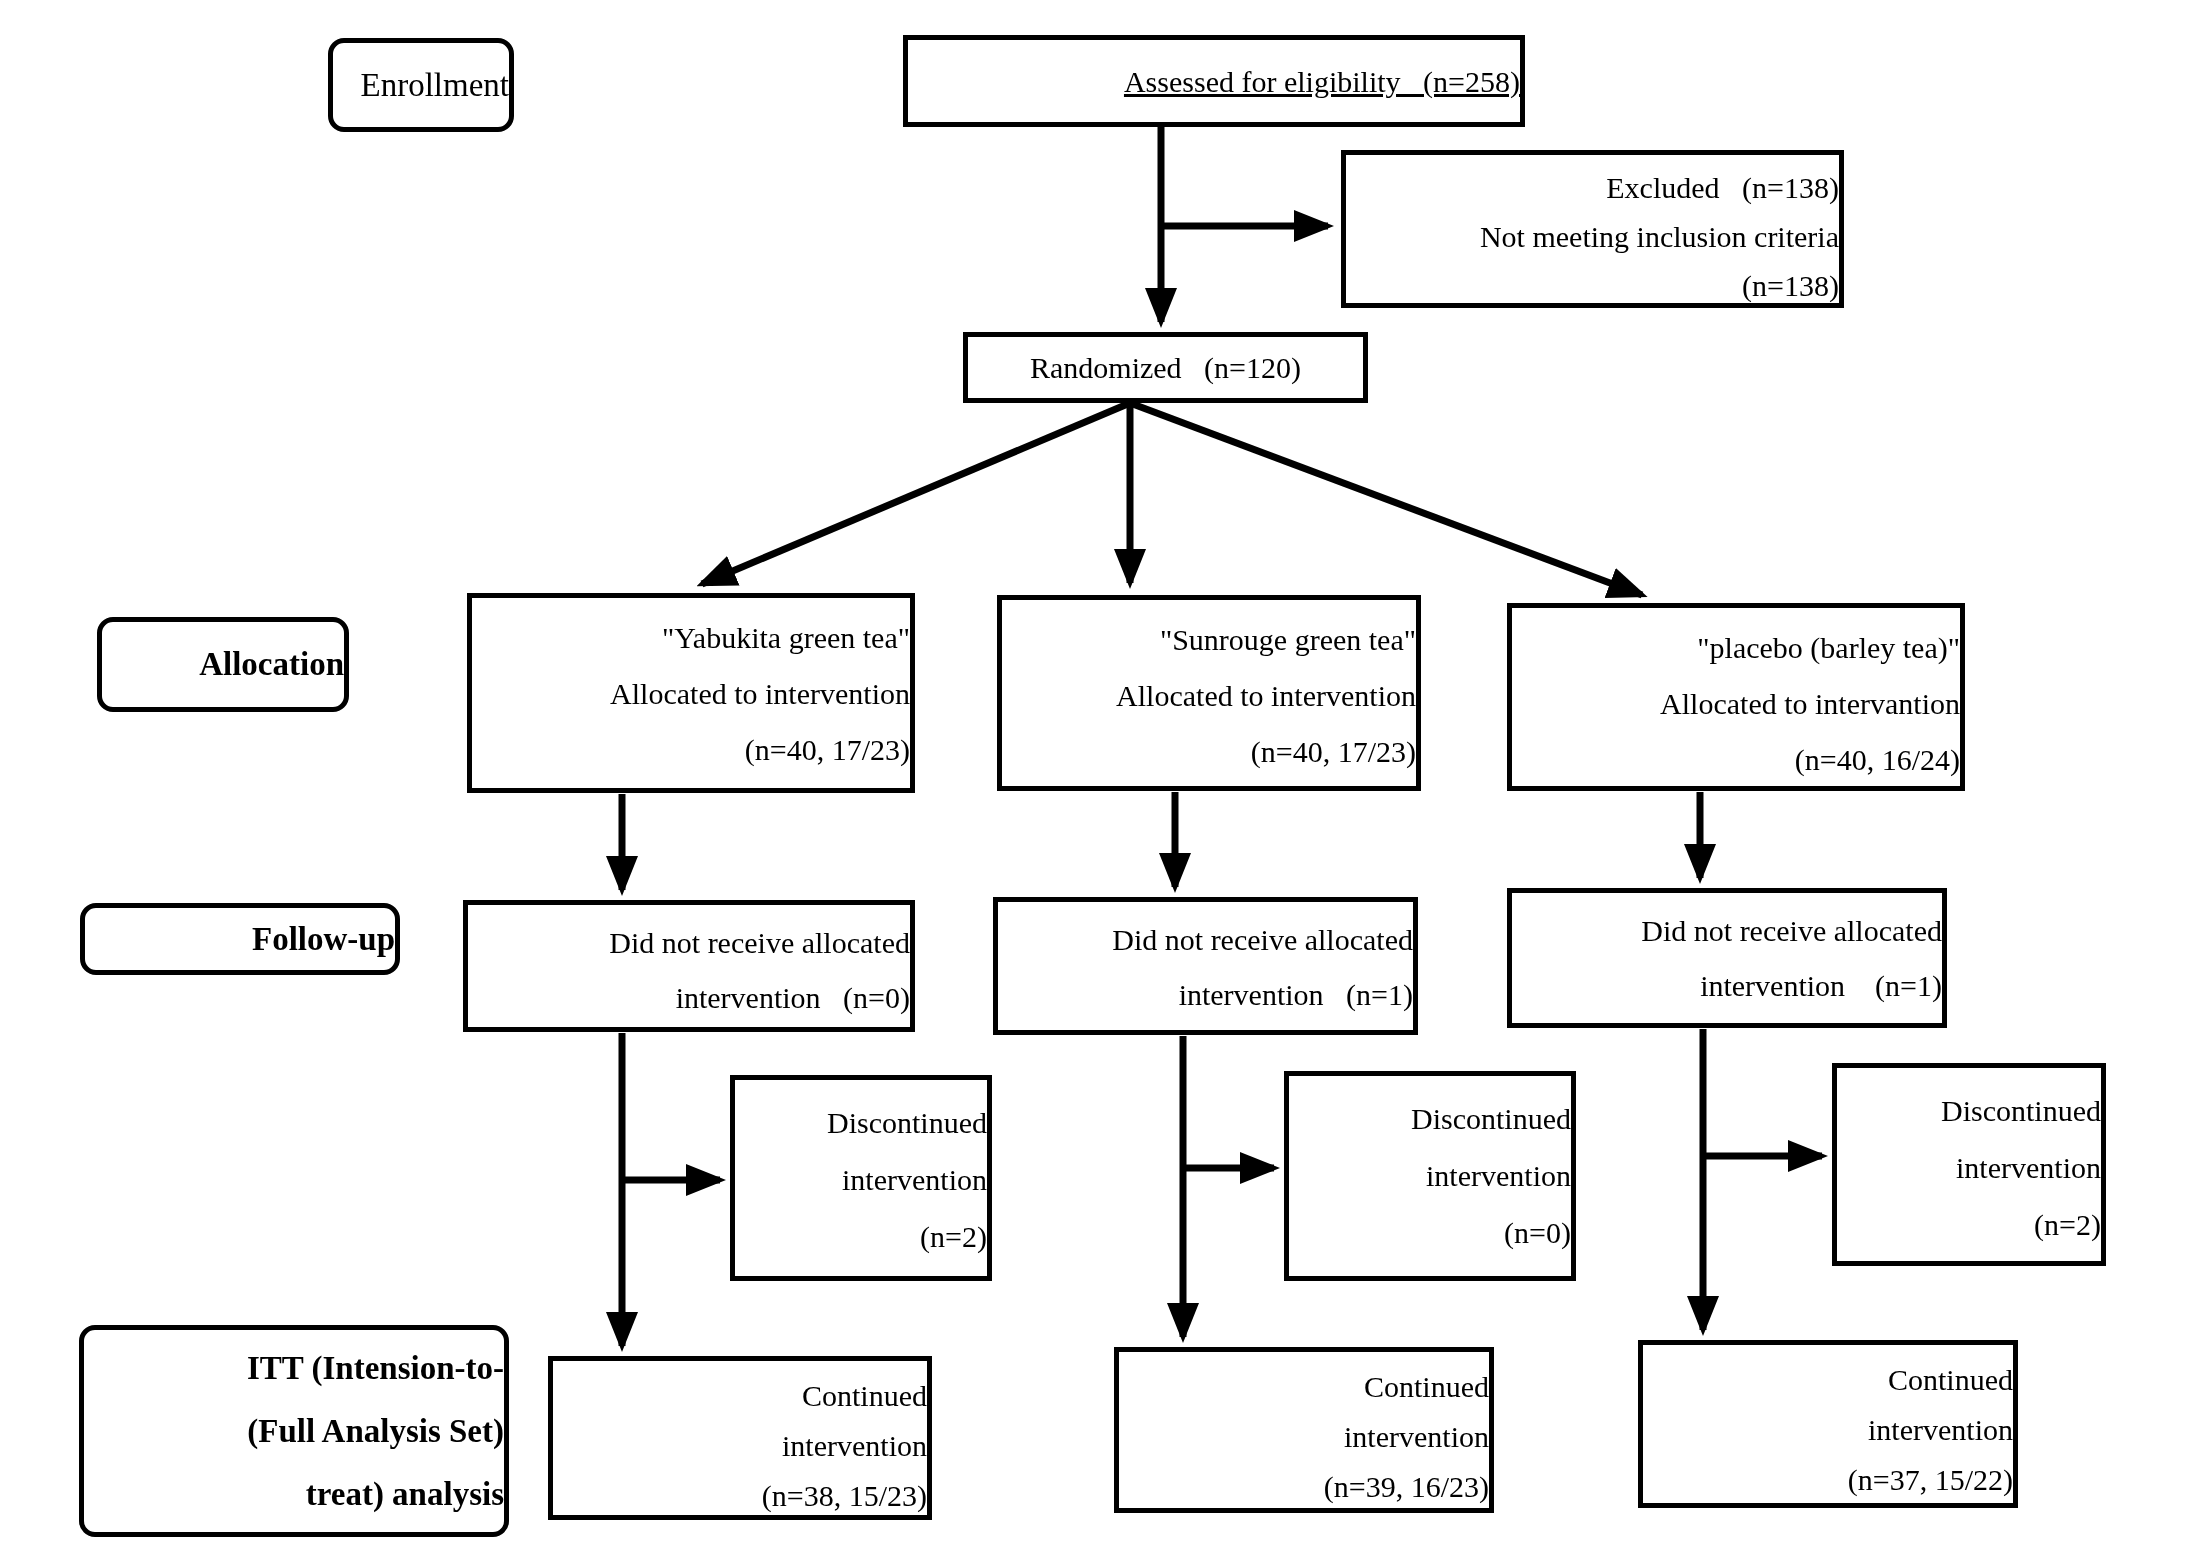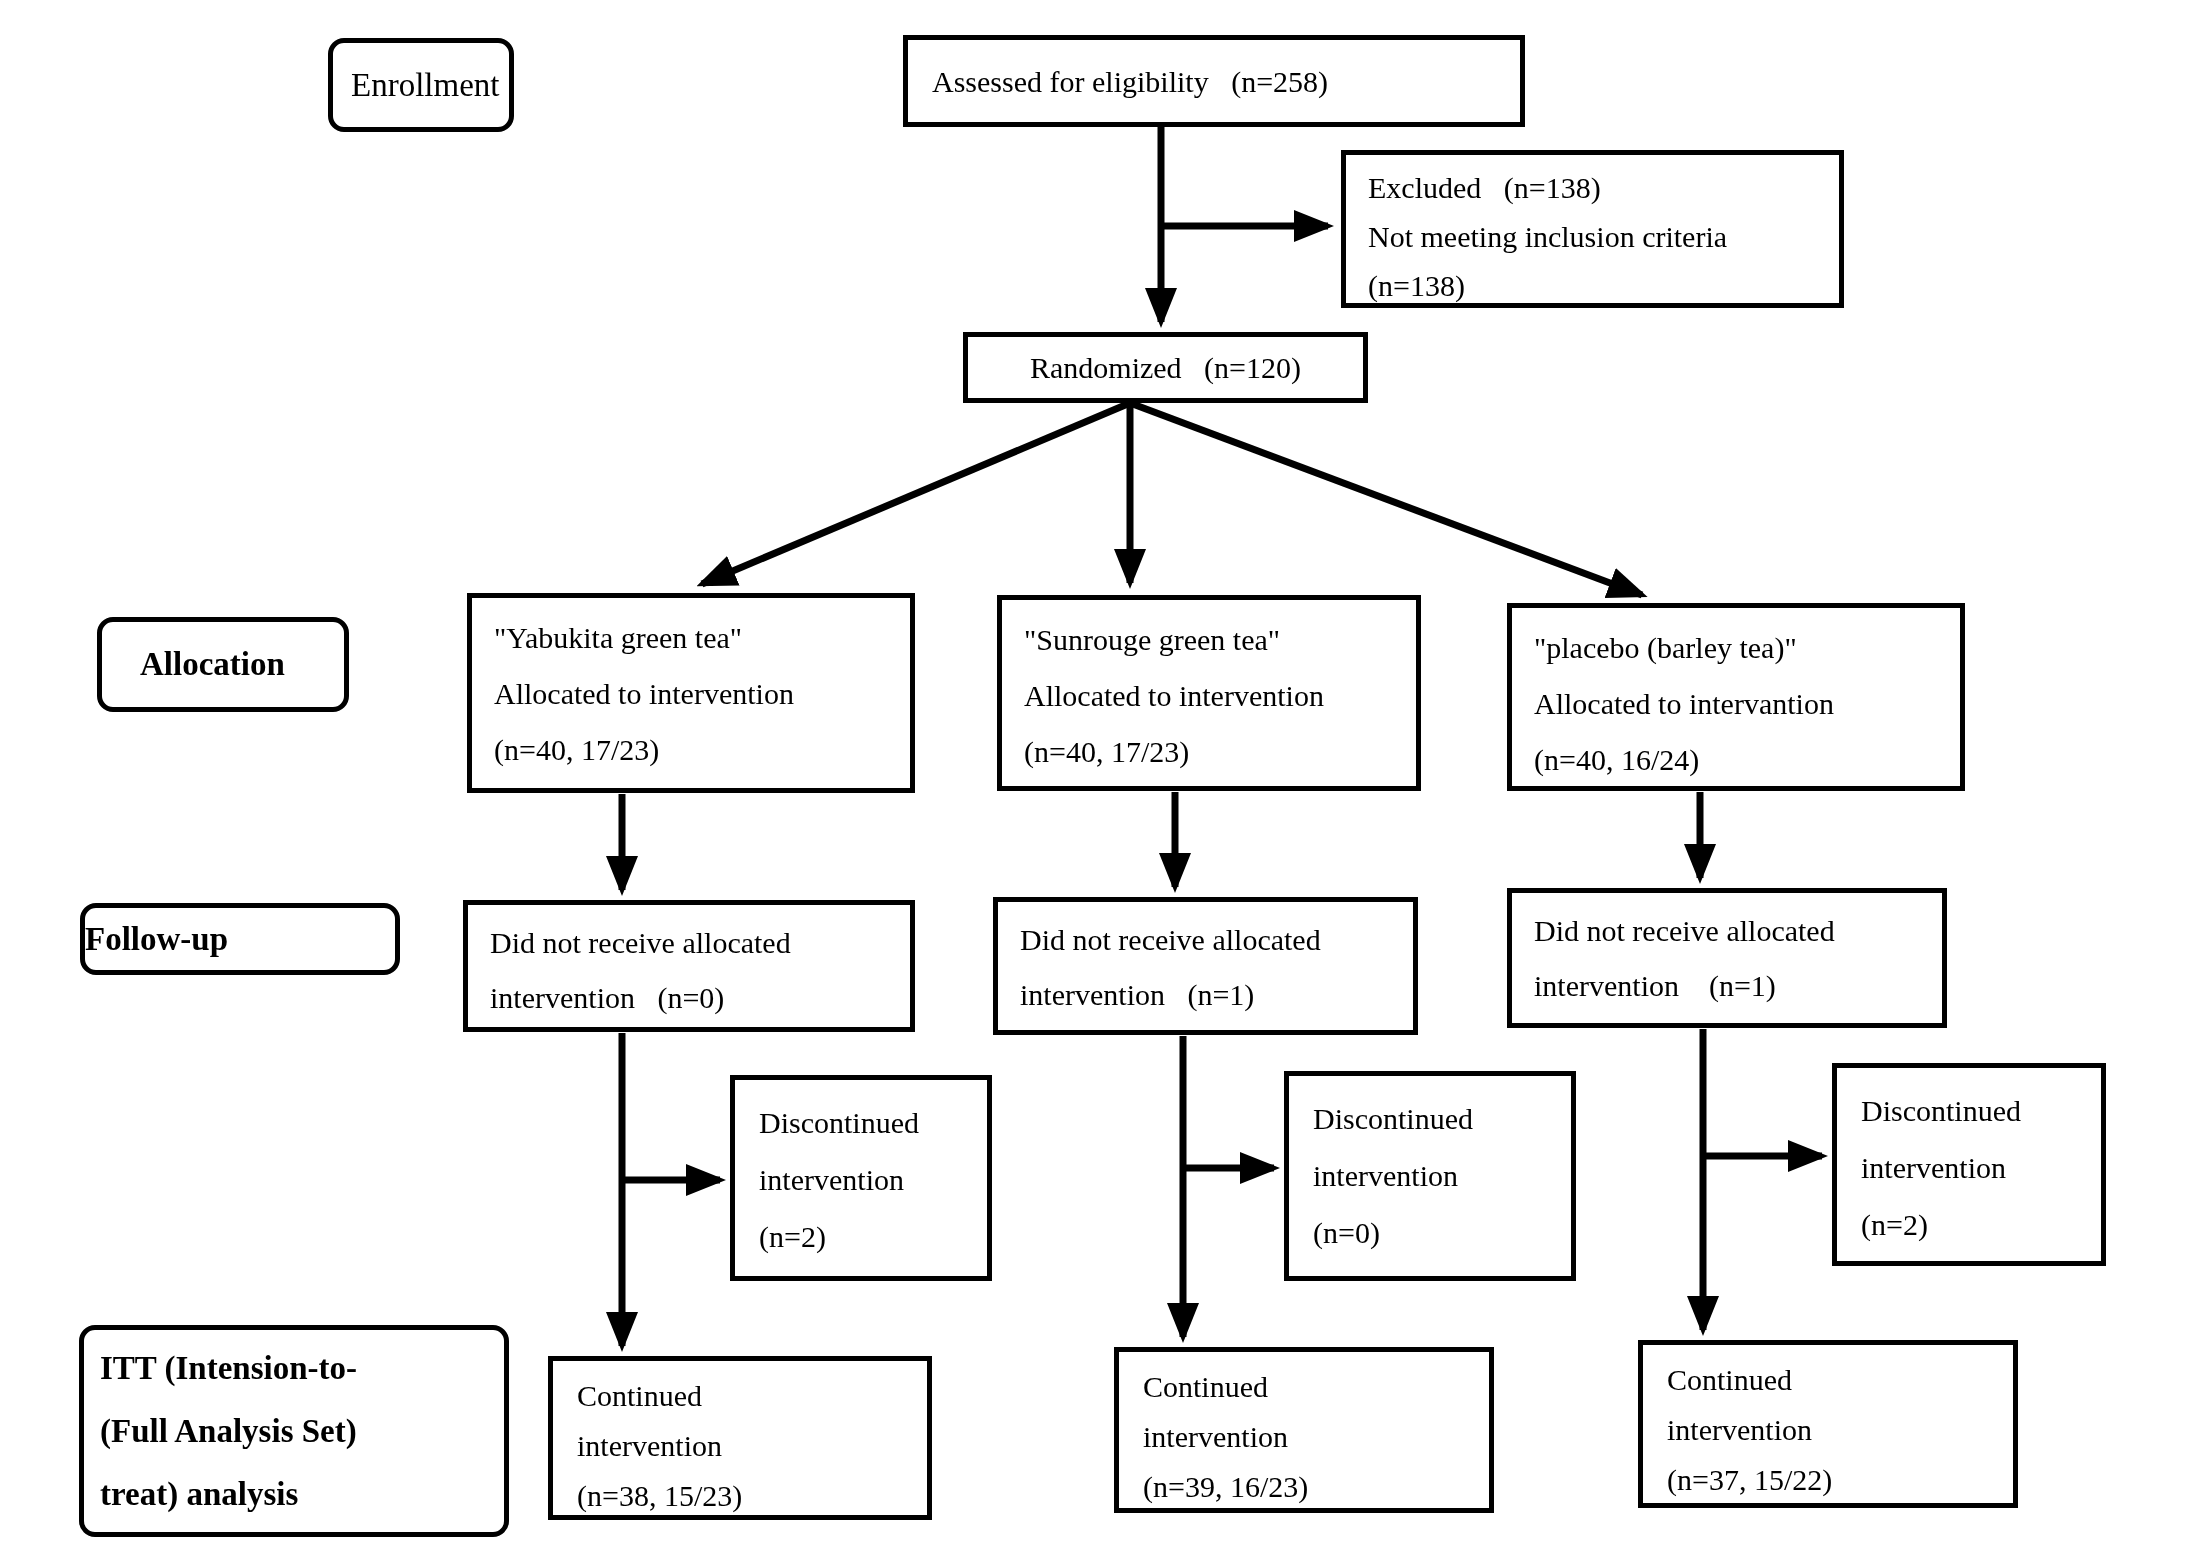--- a/index.html
+++ b/index.html
@@ -2,20 +2,21 @@
 <html><head>
 <meta charset="utf-8">
 <style>
   html,body{margin:0;padding:0;background:#ffffff;}
   .stage{
     position:relative;
     width:2192px;height:1550px;
     background:#ffffff;
     font-family:"Liberation Serif","DejaVu Serif",serif;
     color:#000000;
+    text-align:right;
   }
   .arrows{position:absolute;left:0;top:0;width:2192px;height:1550px;}
   .box{
     position:absolute;
     box-sizing:border-box;
     border:5px solid #000000;
     background:#ffffff;
     font-size:30px;
     line-height:55px;
   }
@@ -69,21 +70,21 @@
   <div class="box rounded bold" style="left:80px;top:903px;width:320px;height:72px;">
     <div class="ln">Follow-up</div>
   </div>
 
   <div class="box rounded bold" style="left:79px;top:1325px;width:430px;height:212px;padding-left:16px;line-height:63px;">
     <div class="ln">ITT (Intension-to-</div>
     <div class="ln">(Full Analysis Set)</div>
     <div class="ln">treat) analysis</div>
   </div>
 
-  <div class="box" style="left:903px;top:35px;width:622px;height:92px;padding:14px 0 6px 24px;">
+  <div class="box" style="left:903px;top:35px;width:622px;height:92px;padding:14px 0 6px 24px;text-decoration:underline;">
     <div class="ln">Assessed for eligibility   (n=258)</div>
   </div>
 
   <div class="box" style="left:1341px;top:150px;width:503px;height:158px;padding:8px 0 0 22px;line-height:49px;">
     <div class="ln">Excluded   (n=138)</div>
     <div class="ln">Not meeting inclusion criteria</div>
     <div class="ln">(n=138)</div>
   </div>
 
   <div class="box" style="left:963px;top:332px;width:405px;height:71px;display:flex;align-items:center;justify-content:center;">

